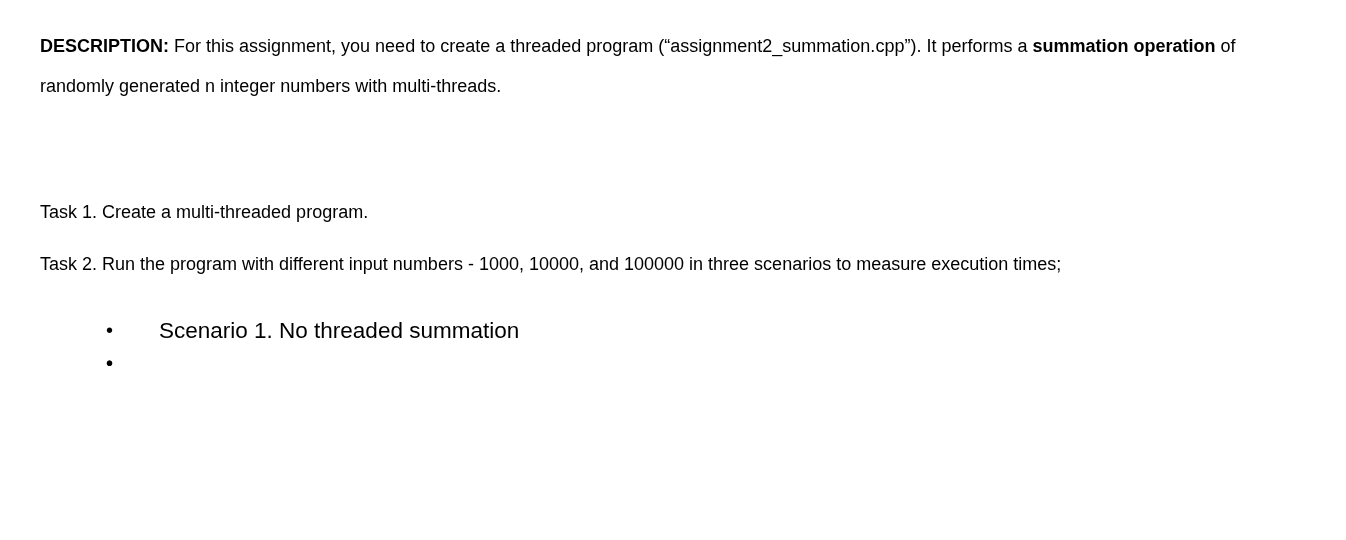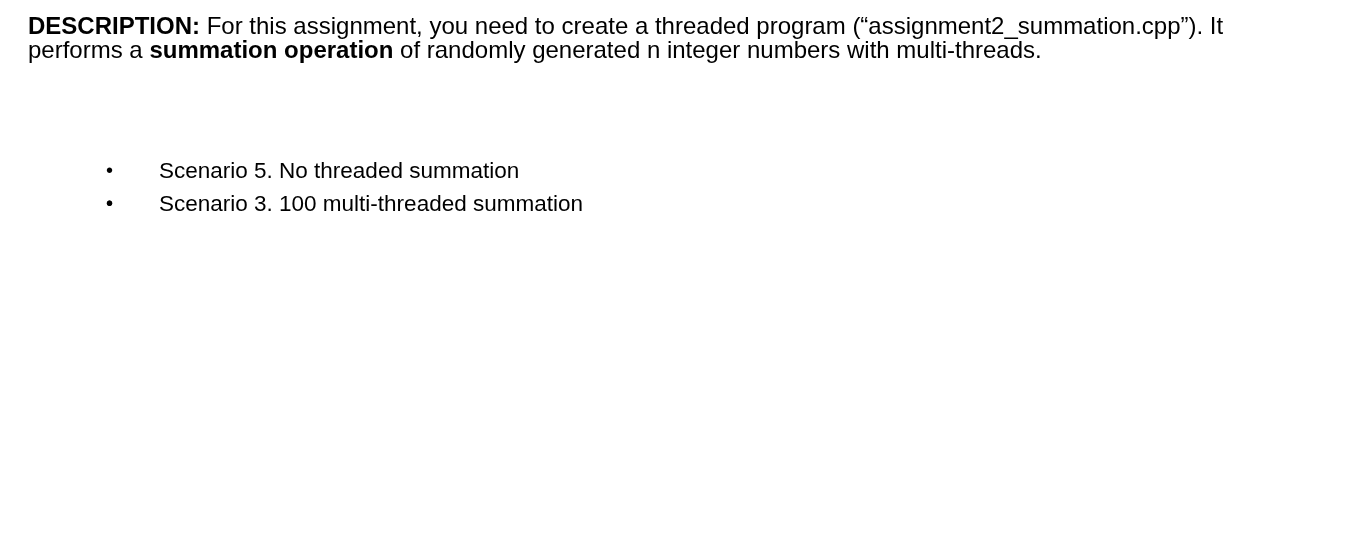--- a/index.html
+++ b/index.html
@@ -15,23 +15,23 @@
     overflow: hidden;
   }
   .page {
     box-sizing: border-box;
     width: 1346px;
     height: 540px;
     padding: 14px 40px 0 28px;
     background: #ffffff;
   }
   .para {
-    font-size: 24px;
-    line-height: 24px;
-    margin: 0;
+    font-size: 18px;
+    line-height: 40px;
+    margin: 12px;
     max-width: 1260px;
   }
   .para.desc {
     max-width: 1230px;
   }
   .spacer {
     height: 31px;
   }
   b, .bold {
     font-weight: bold;
@@ -66,20 +66,24 @@
 
 <div class="page">
 
   <p class="para desc"><span class="bold">DESCRIPTION:</span><span> For this assignment, you need to create a threaded program (“assignment2_summation.cpp”). It performs a </span><span class="inline-b">summation operation</span><span> of randomly generated n integer numbers with multi-threads.</span></p>
 
   <div class="spacer"></div>
 
 
   <div class="spacer"></div>
 
+  <div class="tasks">
+    <p class="para">Task 1. Create a multi-threaded program.</p>
+    <p class="para">Task 2. Run the program with different input numbers - 1000, 10000, and 100000 in three scenarios to measure execution times;</p>
+  </div>
 
   <ul class="scenarios">
-    <li><span class="bullet">•</span><span>Scenario 5. No threaded summation</span></li>
+    <li><span class="bullet">•</span><span>Scenario 1. No threaded summation</span></li>
     <li><span class="bullet">•</span></li>
-    <li><span class="bullet">•</span><span>Scenario 3. 100 multi-threaded summation</span></li>
+    <li><span class="bullet">•</span></li>
   </ul>
 
 </div>
 
 </body></html>

